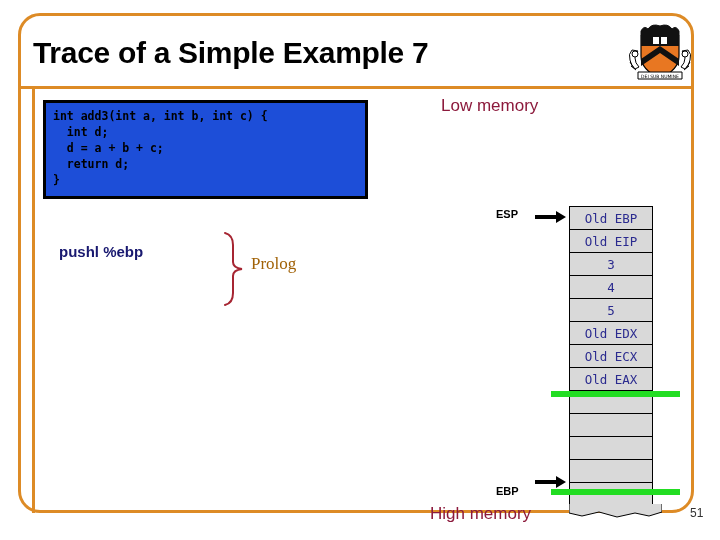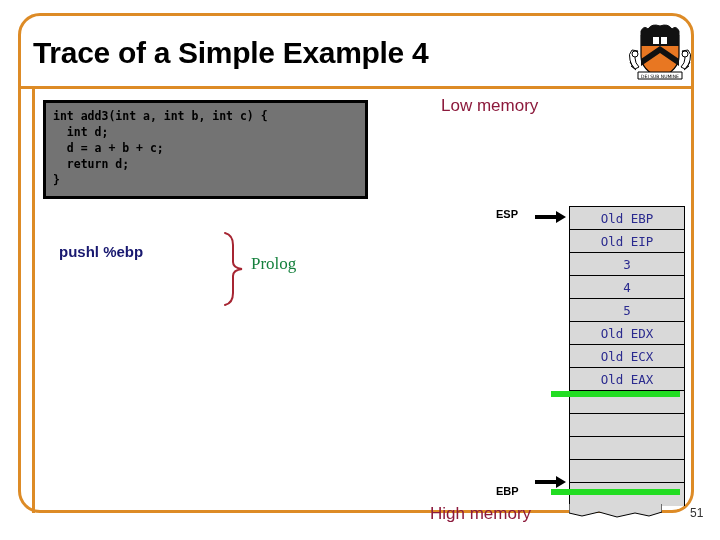--- a/index.html
+++ b/index.html
@@ -66,21 +66,21 @@
     height: 62px;
   }
 
   
   .code-box {
     position: absolute;
     left: 43px;
     top: 100px;
     width: 325px;
     height: 99px;
-    background: #737373;
+    background: #1d4ed8;
     border: 3px solid #000000;
     box-sizing: border-box;
     font-family: "DejaVu Sans Mono", "Liberation Mono", monospace;
     font-size: 11.5px;
     font-weight: bold;
     color: #000000;
     padding: 5px 0 0 7px;
     line-height: 16px;
     white-space: pre;
   }
@@ -113,40 +113,40 @@
     top: 231px;
     width: 26px;
     height: 76px;
   }
   .prolog-label {
     position: absolute;
     left: 251px;
     top: 254px;
     font-family: "Liberation Serif", serif;
     font-size: 17px;
-    color: #15803d;
+    color: #a16207;
     white-space: nowrap;
   }
 
   
   .mem-label {
     position: absolute;
     font-size: 17px;
     color: #8C1A3C;
     white-space: nowrap;
   }
   .mem-low  { left: 441px; top: 96px; }
   .mem-high { left: 430px; top: 504px; }
 
   
   .stack {
     position: absolute;
     left: 569px;
     top: 206px;
-    width: 116px;
+    width: 84px;
     border: 1px solid #000000;
     border-bottom: none;
     box-sizing: border-box;
   }
   .stack-cell {
     height: 23px;
     line-height: 23px;
     background: #D9D9D9;
     border-bottom: 1px solid #000000;
     box-sizing: border-box;
@@ -209,21 +209,21 @@
 </style>
 </head>
 <body>
 
 <div id="slide">
 
   <div class="frame-outer"></div>
   <div class="frame-title-rule"></div>
   <div class="frame-inner-vline"></div>
 
-  <div class="slide-title">Trace of a Simple Example 4</div>
+  <div class="slide-title">Trace of a Simple Example 7</div>
 
   <div class="shield-logo">
     <svg width="68" height="62" viewBox="0 0 68 62" xmlns="http://www.w3.org/2000/svg">
 
       <g stroke="#000000" stroke-width="1" fill="#ffffff">
         <path d="M6 28 q-4 4 -2 10 q1 6 5 9 l4 -2 q-4 -4 -4 -9 q0 -5 3 -7 z"></path>
         <circle cx="9" cy="32" r="3"></circle>
         <path d="M4 40 l4 6 M5 44 l5 4"></path>
       </g>
 

